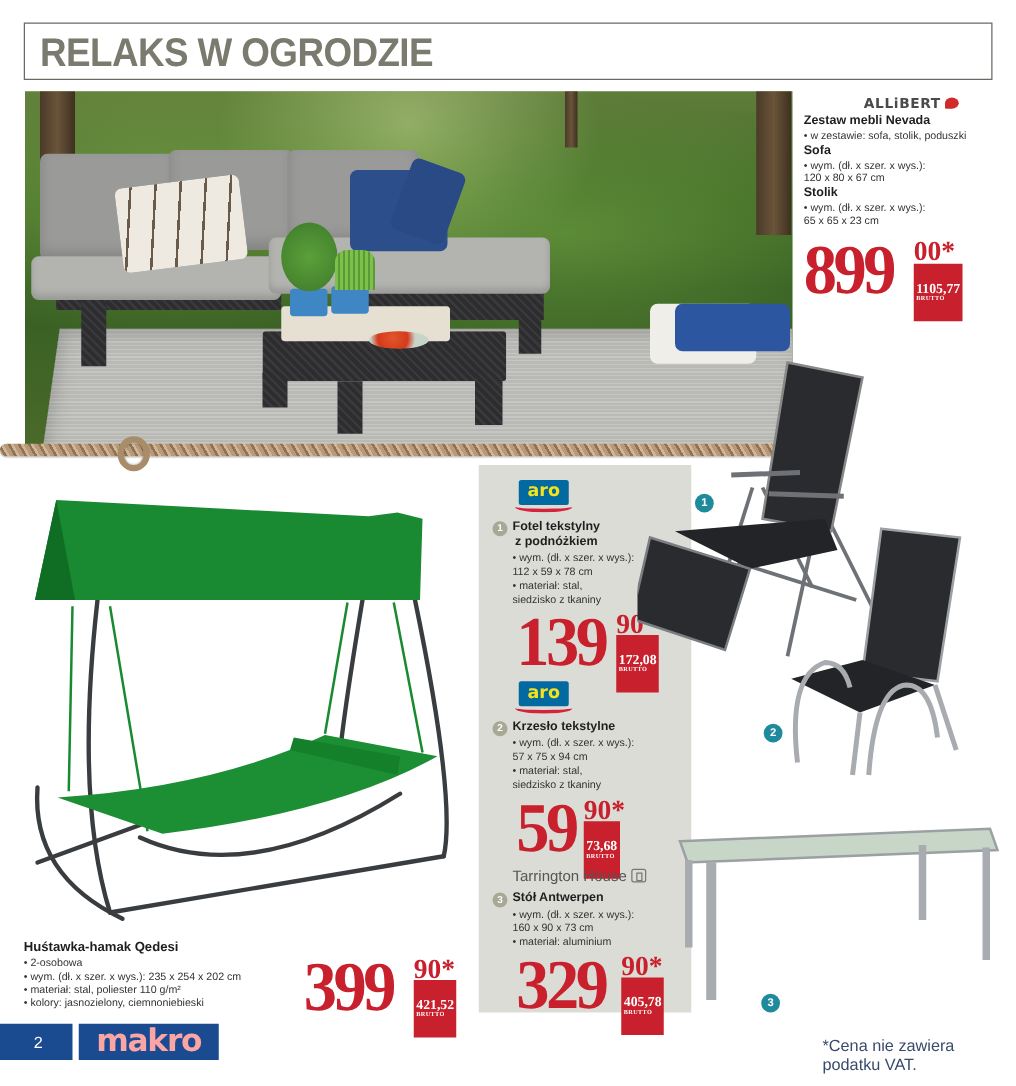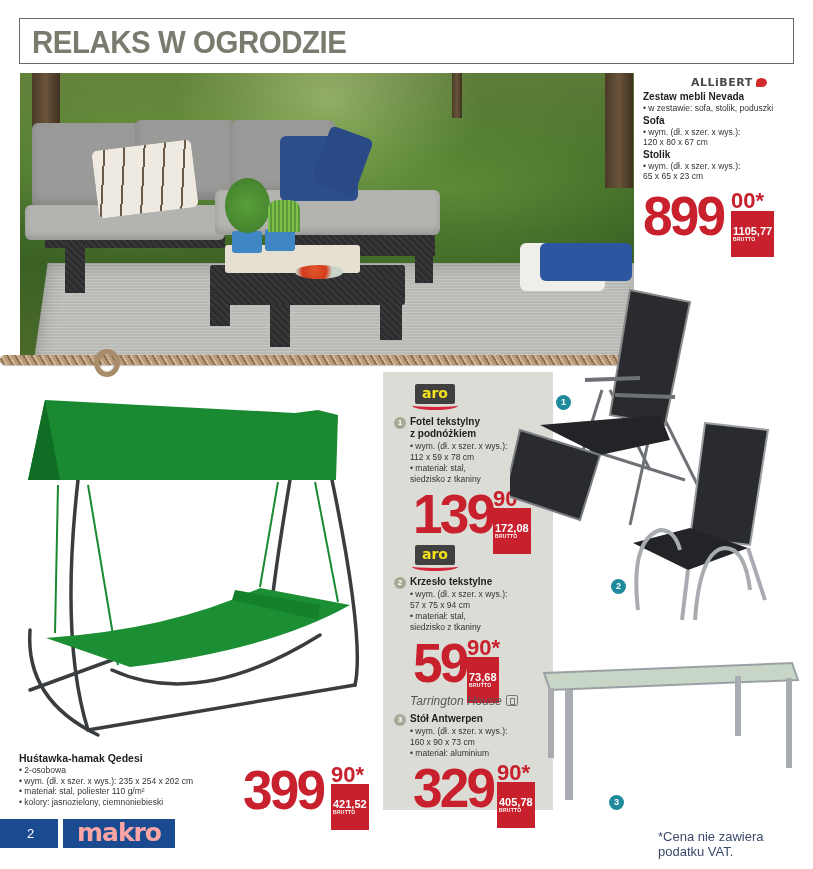--- a/index.html
+++ b/index.html
@@ -32,36 +32,36 @@
   .knot { position:absolute; left:94px; top:349px; width:26px; height:28px; border-radius:50%;
     border:5px solid #a98c6a; background: transparent; box-shadow: inset 0 0 2px rgba(0,0,0,.4); }
 
   
   .brand-allibert { position:absolute; left:643px; top:76px; font-weight:bold; font-size:11px; color:#4a4a4a; letter-spacing:0.5px; font-family: "DejaVu Sans", sans-serif; margin-left: 48px; }
   .brand-allibert .logo-mark { display:inline-block; width:11px; height:9px; background:#d02a2a; border-radius:50% 50% 50% 10%; margin-left:3px; vertical-align: -1px; }
   .info-block { position:absolute; left:643px; font-size:8.5px; color:#333; line-height:10.5px; }
   .info-block .h { font-weight:bold; font-size:10px; color:#1e1e1e; line-height:13px; }
 
   
-  .price { position:absolute; color:#c8202c; font-weight:bold; font-family: Liberation Sans, sans-serif; }
+  .price { position:absolute; color:#c8202c; font-weight:bold; font-family: Liberation Serif, serif; }
   .price .main { font-size:56px; letter-spacing:-3px; line-height:1; display:inline-block; transform: scaleX(0.95); transform-origin:left; }
   .price .cents { position:absolute; font-size:22px; line-height:1; top:2px; }
   .price .brutto { position:absolute; background:#c8202c; color:#fff; padding:15px 2px; line-height:1; }
   .price .brutto .v { font-size:11px; font-weight:bold; display:block; }
   .price .brutto .l { font-size:5px; font-weight:bold; display:block; letter-spacing:.3px; }
 
   
   .panel { position:absolute; left:383px; top:372px; width:170px; height:438px; background:#dcdcd6; }
-  .aro { position:absolute; width:40px; height:20px; background:#404040; border-radius:2px; color:#f4e21a; font-weight:bold; font-size:14px; text-align:center; line-height:19px; font-family: "DejaVu Sans", sans-serif; }
+  .aro { position:absolute; width:40px; height:20px; background:#0369a1; border-radius:2px; color:#f4e21a; font-weight:bold; font-size:14px; text-align:center; line-height:19px; font-family: "DejaVu Sans", sans-serif; }
   .aro::after { content:""; position:absolute; left:-3px; bottom:-6px; width:46px; height:6px; border-bottom:3px solid #d4233a; border-radius:0 0 50% 50%; }
   .num-circle { position:absolute; width:12px; height:12px; border-radius:50%; background:#a8a896; color:#fff; font-size:8px; font-weight:bold; text-align:center; line-height:12px; }
   .num-teal { position:absolute; width:15px; height:15px; border-radius:50%; background:#1e8a9c; color:#fff; font-size:9px; font-weight:bold; text-align:center; line-height:15px; }
   .prod-name { position:absolute; font-weight:bold; font-size:10px; color:#1e1e1e; line-height:12px; }
   .prod-desc { position:absolute; font-size:8.5px; color:#333; line-height:11px; }
-  .tarrington { position:absolute; left:410px; top:694px; font-size:12px; color:#555;font-style:italic; }
+  .tarrington { position:absolute; left:410px; top:694px; font-size:12px; color:#555; }
   .tarrington .ic { display:inline-block; width:12px; height:11px; border:1.5px solid #777; border-radius:2px; vertical-align:-1px; margin-left:4px; position:relative; }
   .tarrington .ic::after { content:""; position:absolute; left:3px; top:2px; width:3px; height:5px; border:1px solid #777; }
 
   
   .hammock { position:absolute; left:20px; top:380px; width:360px; height:370px; }
 
   
   .hamak-info { position:absolute; left:19px; top:752px; font-size:8.5px; color:#333; line-height:10.5px; }
   .hamak-info .h { font-weight:bold; font-size:10.5px; color:#1e1e1e; line-height:13px; }
   .page-num { position:absolute; left:0; top:819px; width:58px; height:29px; background:#1a4a8f; color:#fff; font-size:13px; line-height:29px; padding-left:27px; }
@@ -153,21 +153,21 @@
   <path d="M25 20 L275 33 L298 30 L318 35 L316 100 L8 100 Z" fill="#1a8a32"></path>
   <path d="M25 20 L8 100 L40 100 Z" fill="#0f6e24"></path>
   <path d="M26 258 Q150 250 240 208 L330 225 Q250 270 110 287 Z" fill="#1c8f35"></path>
   <path d="M215 210 L300 225 L298 240 L212 220 Z" fill="#148029"></path>
 </svg>
 
 <div class="panel"></div>
 
 <div class="aro" style="left:415px;top:384px;">aro</div>
 <div class="num-circle" style="left:394px;top:417px;">1</div>
-<div class="prod-name" style="left:410px;top:416px;">
+<div class="prod-name" style="left:410px;top:416px;text-align:center;">
   <div>Fotel tekstylny</div>
   <div>z podnóżkiem</div>
 </div>
 <div class="prod-desc" style="left:410px;top:441px;">
   <div>• wym. (dł. x szer. x wys.):</div>
   <div>112 x 59 x 78 cm</div>
   <div>• materiał: stal,</div>
   <div>siedzisko z tkaniny</div>
 </div>
 <div class="price" style="left:413px;top:486px;width:130px;height:50px;">

